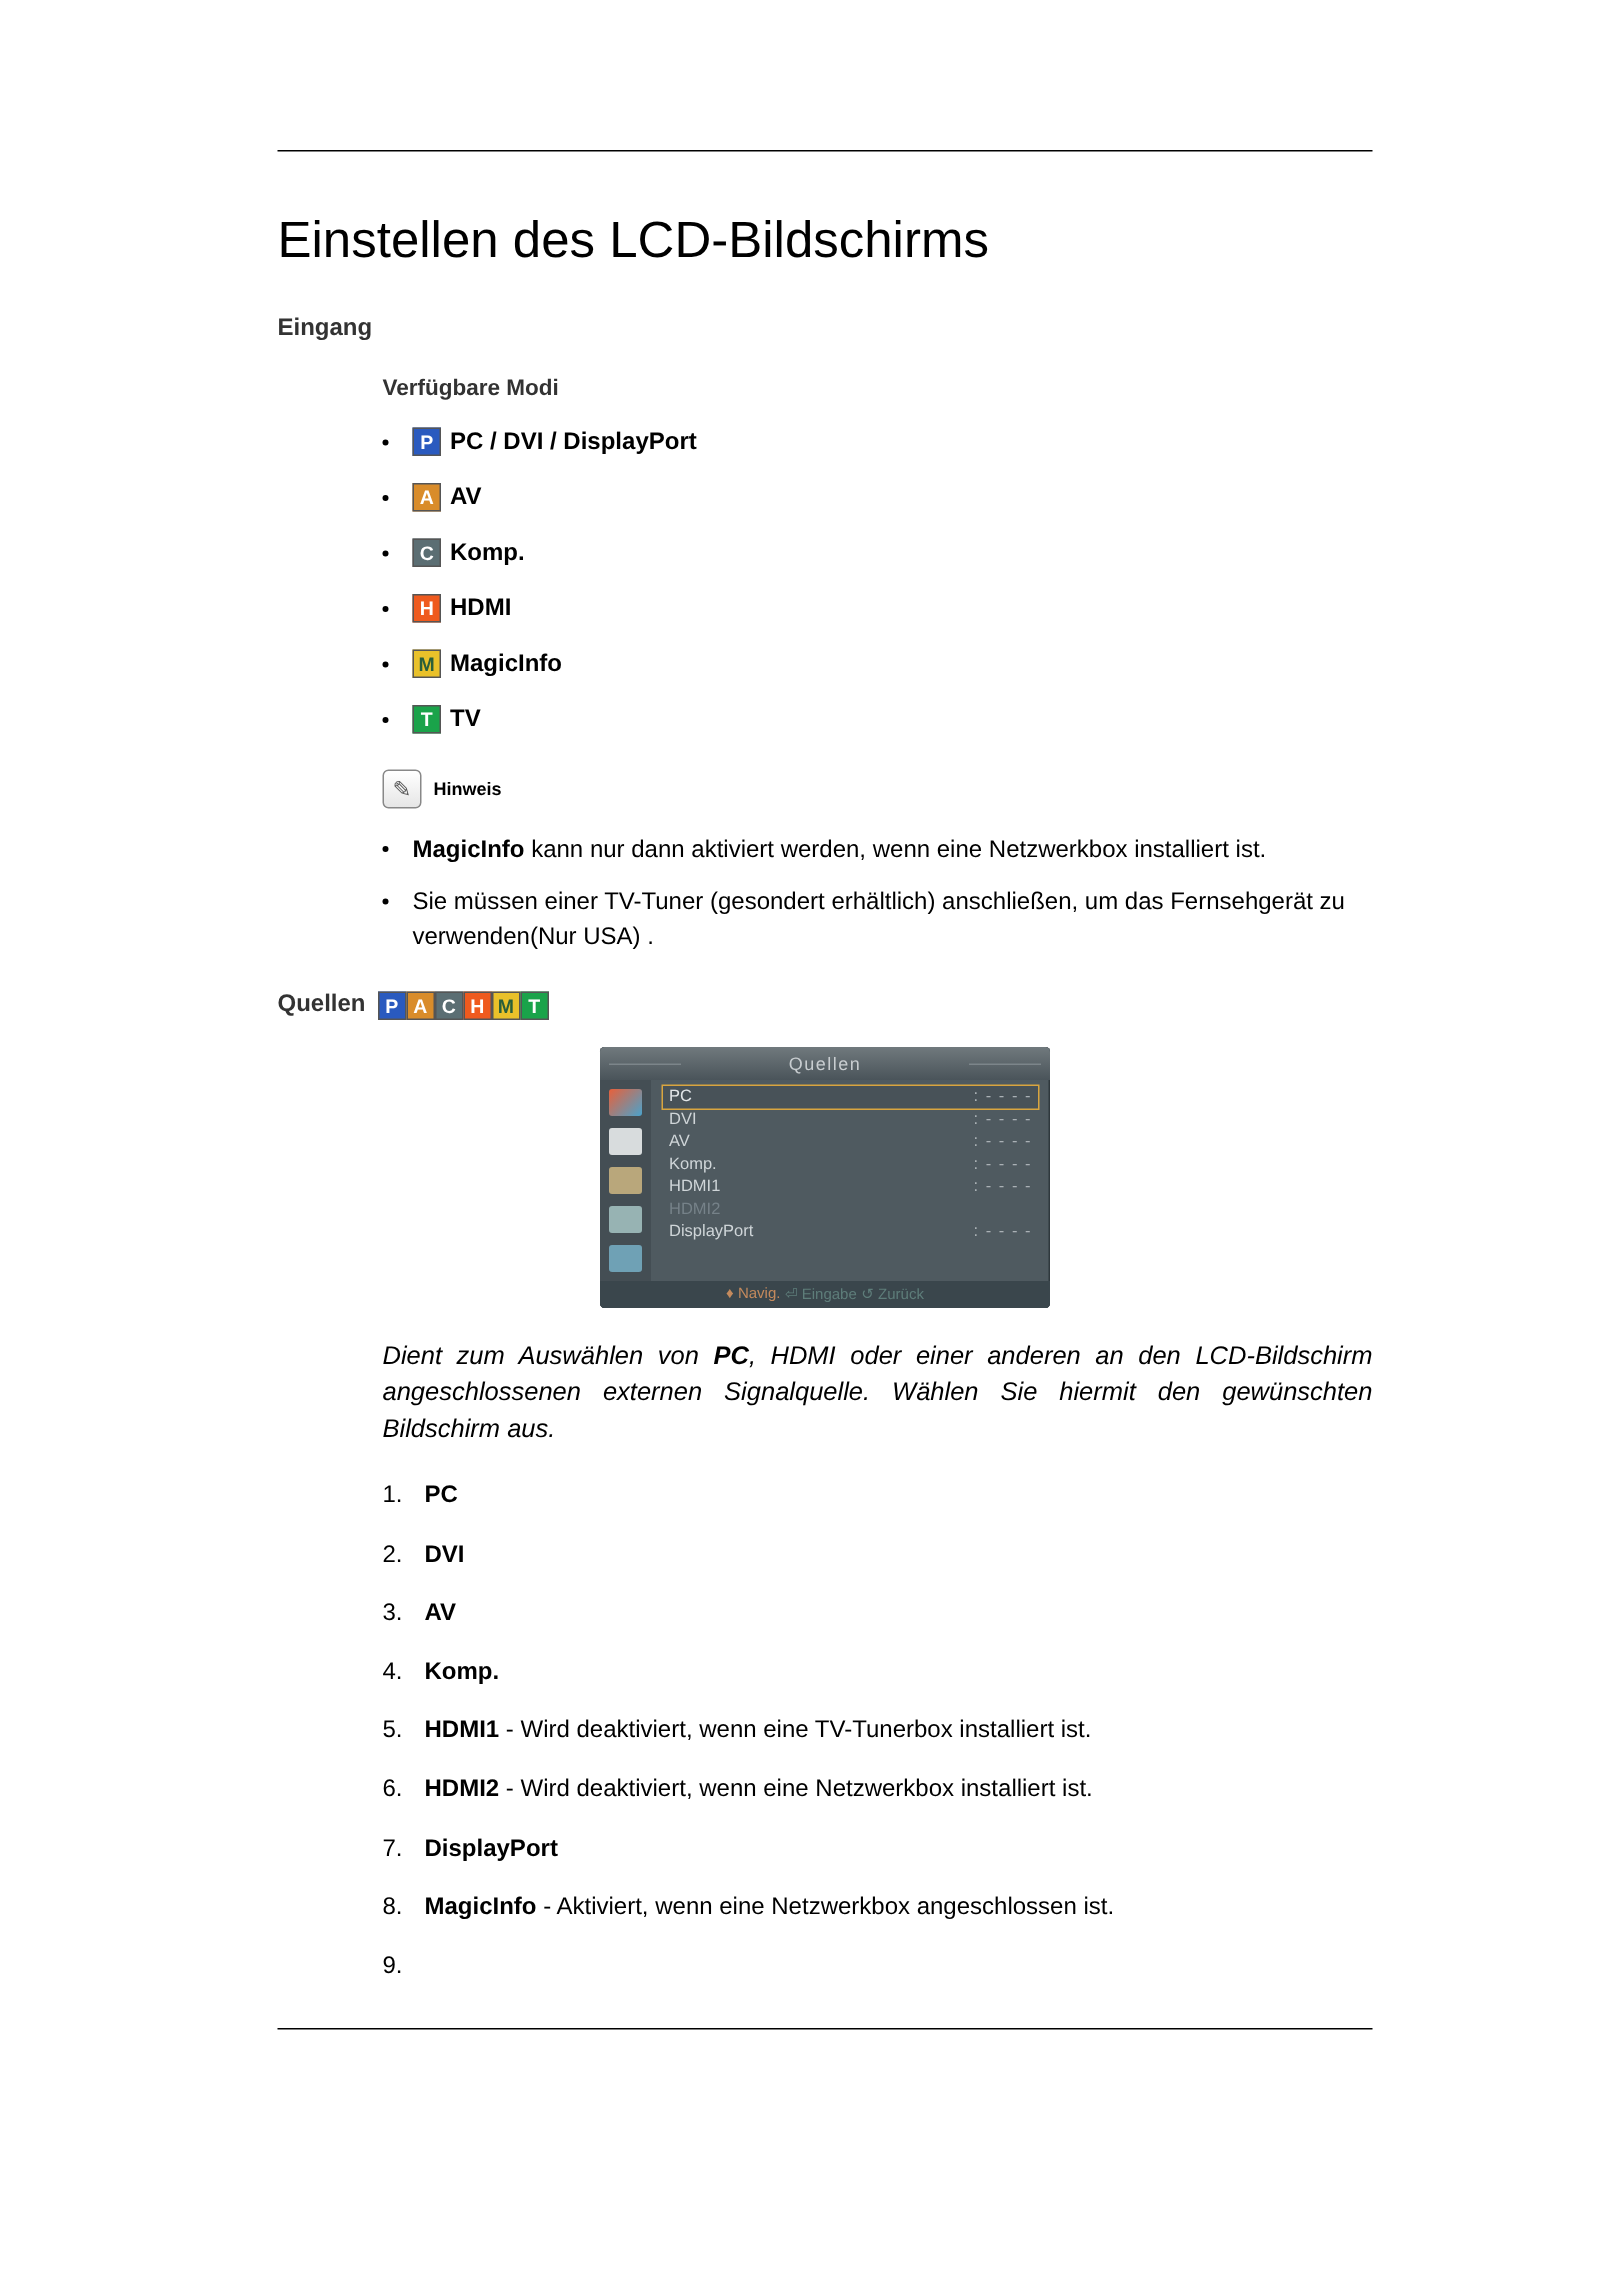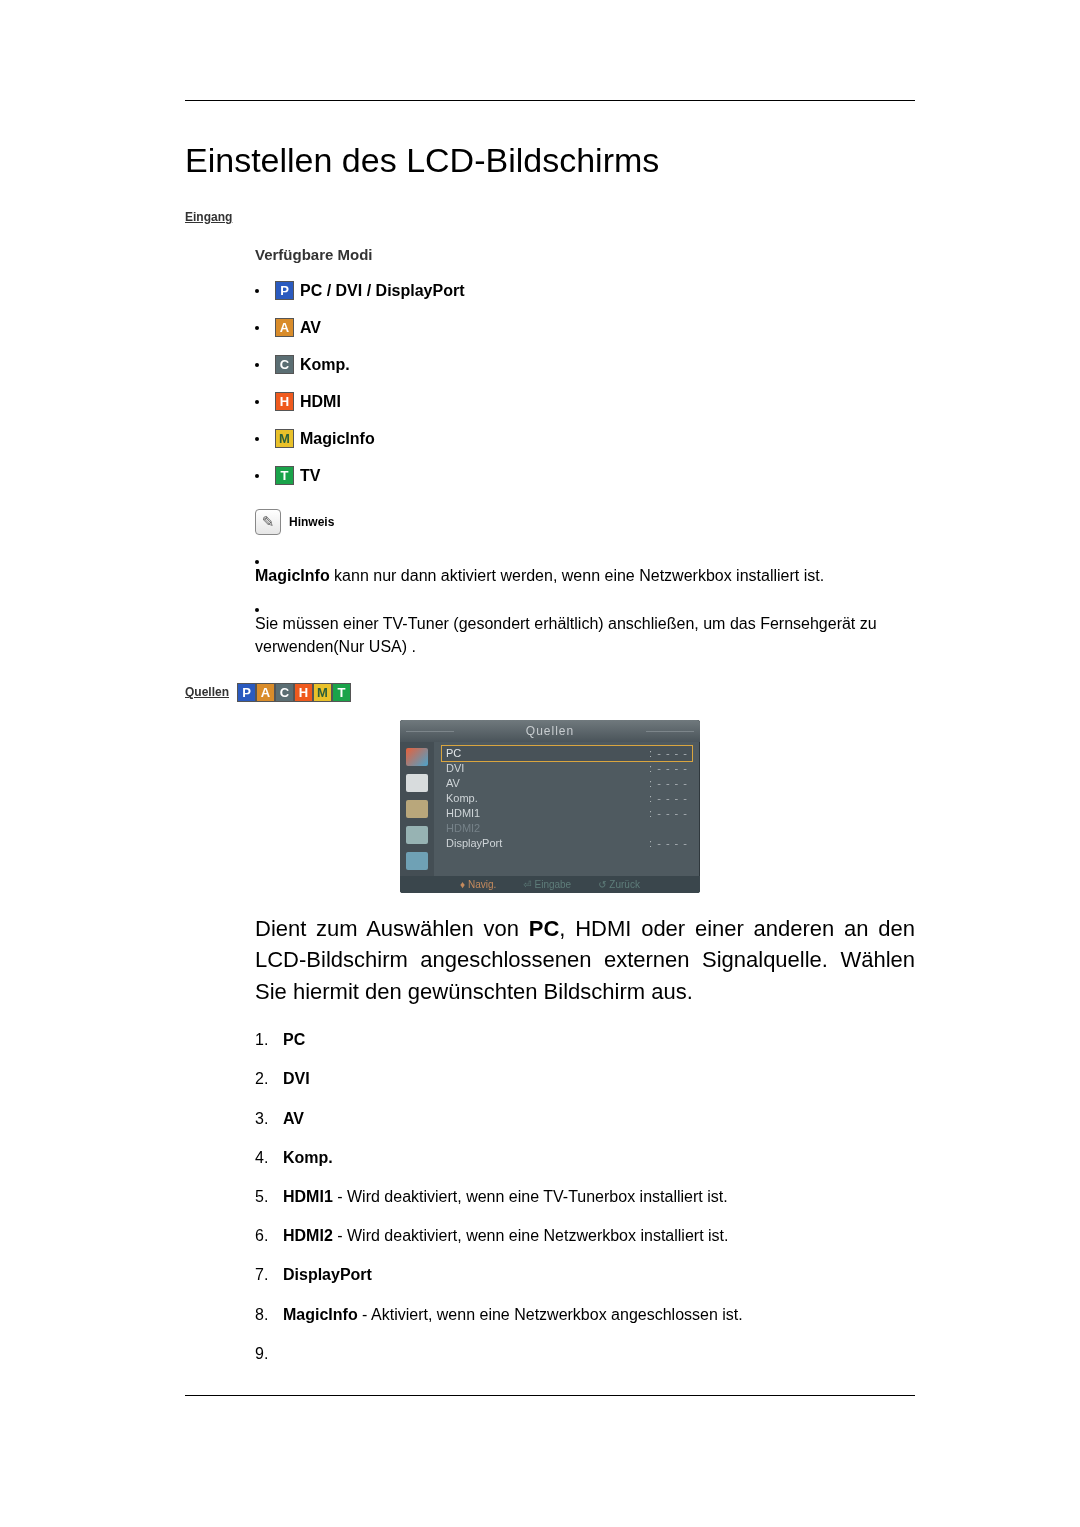--- a/index.html
+++ b/index.html
@@ -24,25 +24,24 @@
   .bottom-rule {
     margin-top: 30px;
     margin-bottom: 0;
   }
   h1 {
     font-size: 34px;
     font-weight: normal;
     margin: 0 0 30px 0;
   }
   h2 {
-    font-size: 12px;
+    font-size: 16px;
     font-weight: bold;
     color: #333;
     margin: 0 0 22px 0;
-    text-decoration: underline;
   }
   .subhead {
     font-size: 15px;
     font-weight: bold;
     color: #333;
     margin: 0 0 18px 70px;
   }
   .h2-row {
     display: flex;
     align-items: center;
@@ -113,21 +112,20 @@
   .bullets {
     margin: 0 0 24px 70px;
     padding: 0;
     list-style: none;
     font-size: 16px;
     line-height: 1.45;
   }
   .bullets li {
     display: flex;
     margin-bottom: 12px;
-    flex-direction: column;
   }
   .bullets li .b {
     width: 4px; height: 4px; background:#000; border-radius:50%;
     margin: 9px 16px 0 0;
     flex: 0 0 4px;
   }
   .bullets .bold { font-weight: bold; }
   .osd-wrap {
     display: flex;
     justify-content: center;
@@ -185,32 +183,33 @@
     background: rgba(0,0,0,.08);
     color: #e2e6e8;
   }
   .osd-row.disabled { color: #768289; }
   .osd-val { color: #aab1b5; letter-spacing: 1px; }
   .osd-footer {
     background: #3a464c;
     padding: 3px 12px;
     display: flex;
     justify-content: center;
-    gap: 27px;
+    gap: 3px;
     font-size: 10px;
     color: #8c979c;
   }
   .osd-footer .nav { color: #c48a5d; }
   .osd-footer .en { color: #5e7d7a; text-align: center; }
   .osd-footer .zk { color: #5e7d7a; }
   .para {
     margin: 0 0 20px 70px;
-    font-size: 22px;
+    font-size: 17px;
     line-height: 1.45;
     text-align: justify;
+    font-style: italic;
   }
   .para .bold, .numlist .bold { font-weight: bold; }
   .numlist {
     margin: 0 0 10px 70px;
     padding: 0;
     list-style: none;
     font-size: 16px;
     line-height: 1.45;
   }
   .numlist li { display: flex; margin-bottom: 16px; }

